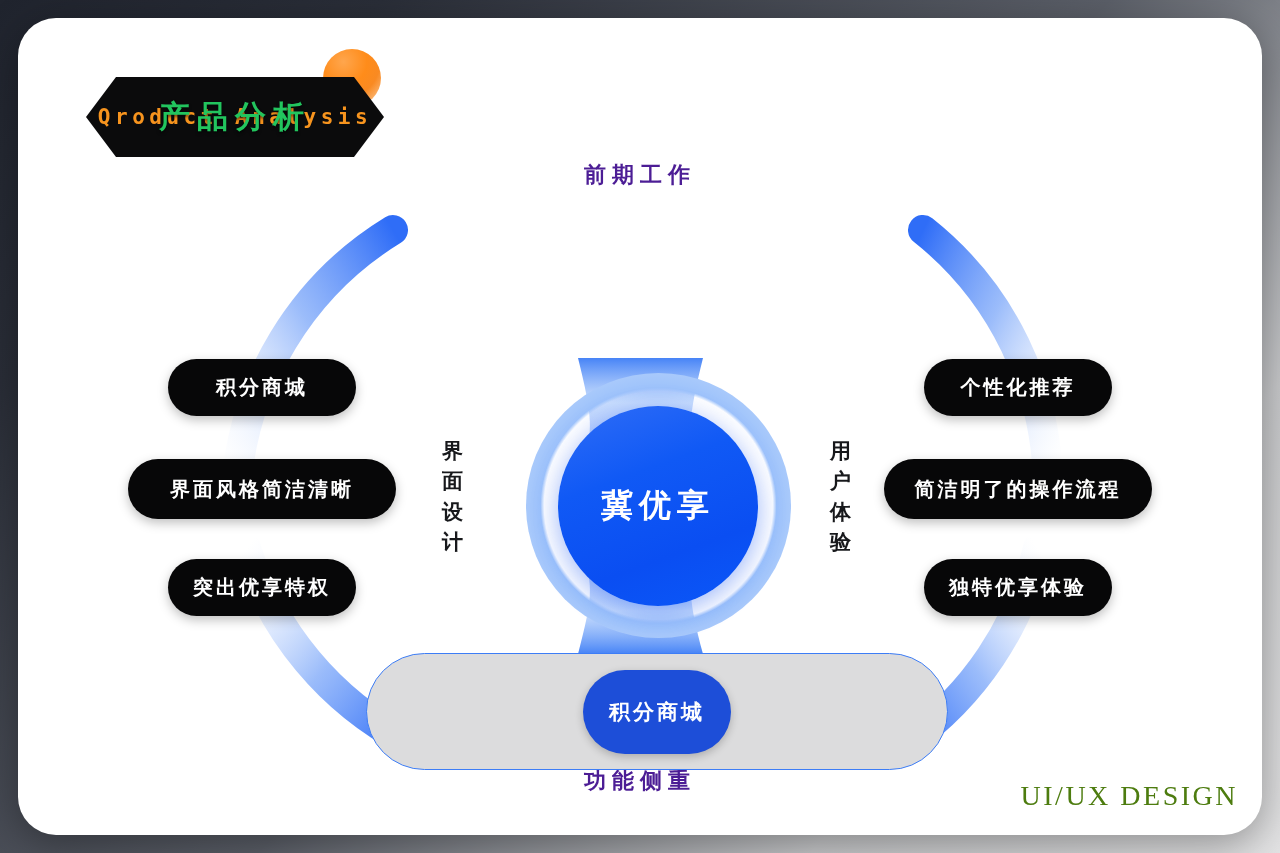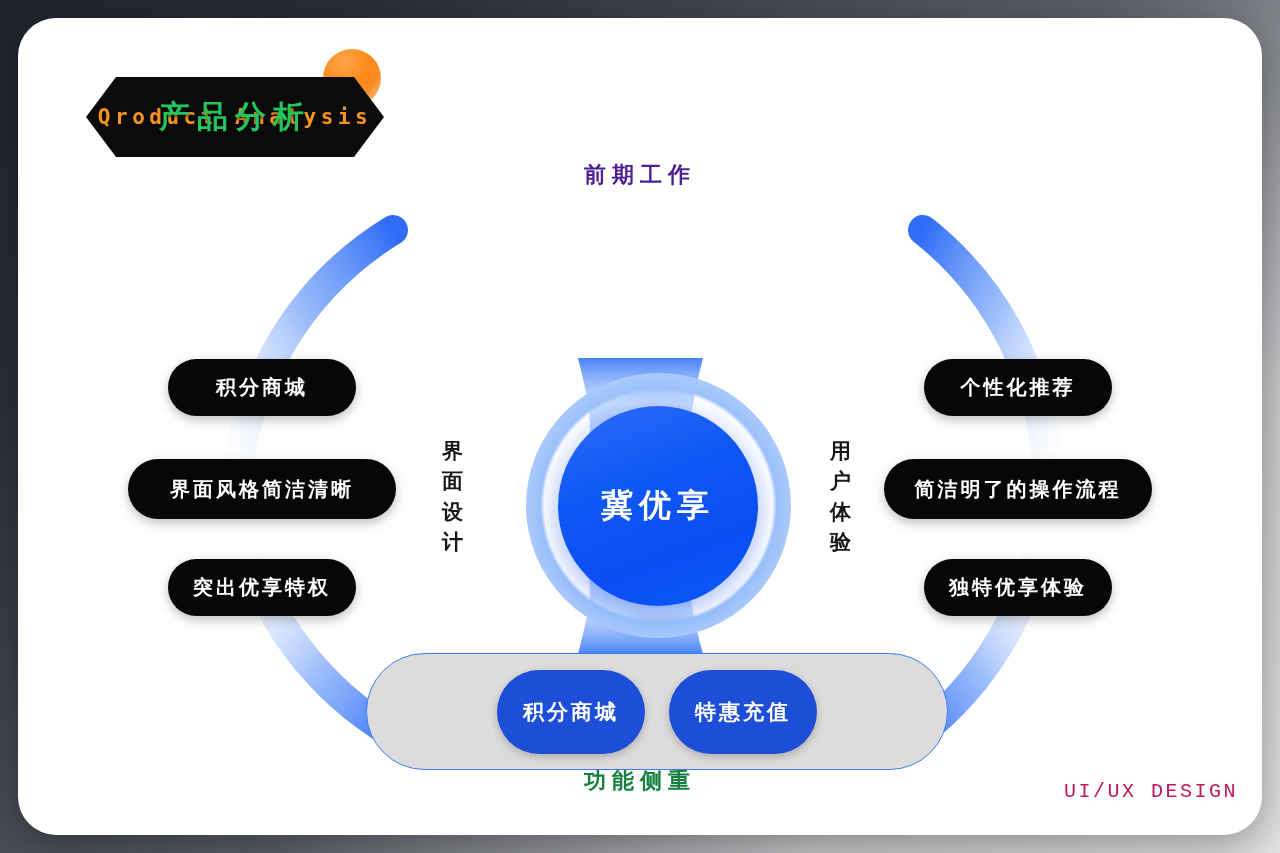--- a/index.html
+++ b/index.html
@@ -42,21 +42,21 @@
   
   .arcs{position:absolute;left:0;top:0;width:1244px;height:817px;pointer-events:none;}
 
   
   .sec-top{
     position:absolute;left:0;top:142px;width:1244px;text-align:center;
     font-size:22px;font-weight:700;color:#4c1d95;letter-spacing:6px;
   }
   .sec-bottom{
     position:absolute;left:0;top:748px;width:1244px;text-align:center;
-    font-size:22px;font-weight:700;color:#15803d;letter-spacing:6px;
+    font-size:22px;font-weight:700;color:#4c1d95;letter-spacing:6px;
   }
 
   
   .capsule{
     position:absolute;background:#dcdcdd;border:1.6px solid #3d7df6;
     border-radius:80px;display:flex;align-items:center;justify-content:center;
     box-sizing:border-box;
   }
   .cap-top{left:367px;top:186px;width:548px;height:151px;gap:19px;}
   .cap-bottom{left:348px;top:635px;width:582px;height:117px;gap:24px;}
@@ -108,22 +108,22 @@
   .lp2{left:110px;top:441px;width:268px;height:60px;font-size:20px;}
   .lp3{left:150px;top:541px;width:188px;height:57px;font-size:20px;}
 
   .rp1{left:906px;top:341px;width:188px;height:57px;font-size:20px;}
   .rp2{left:866px;top:441px;width:268px;height:60px;font-size:20px;}
   .rp3{left:906px;top:541px;width:188px;height:57px;font-size:20px;}
 
   
   .footer{
     position:absolute;right:24px;top:762px;
-    font-family:Liberation Mono, monospace;
-    font-size:20px;color:#be185d;letter-spacing:2.5px;
+    font-family:Liberation Serif, serif;
+    font-size:28px;color:#4d7c0f;letter-spacing:2.5px;
   }
 </style>
 </head>
 <body>
 
 <div class="frame">
   <div class="card">
 
     <svg class="arcs" viewBox="0 0 1244 817" xmlns="http://www.w3.org/2000/svg">
       <defs>
@@ -173,21 +173,20 @@
       <div class="banner-en">Qroduct Analysis</div>
       <div class="banner-cn">产品分析</div>
     </div>
 
     <div class="sec-top">前期工作</div>
     <div class="sec-bottom">功能侧重</div>
 
 
     <div class="capsule cap-bottom">
       <div class="pill-b">积分商城</div>
-      <div class="pill-b">特惠充值</div>
     </div>
 
     <div class="glow"></div>
     <div class="core">冀优享</div>
 
     <div class="vlabel vl-left">
       <span>界</span>
       <span>面</span>
       <span>设</span>
       <span>计</span>

